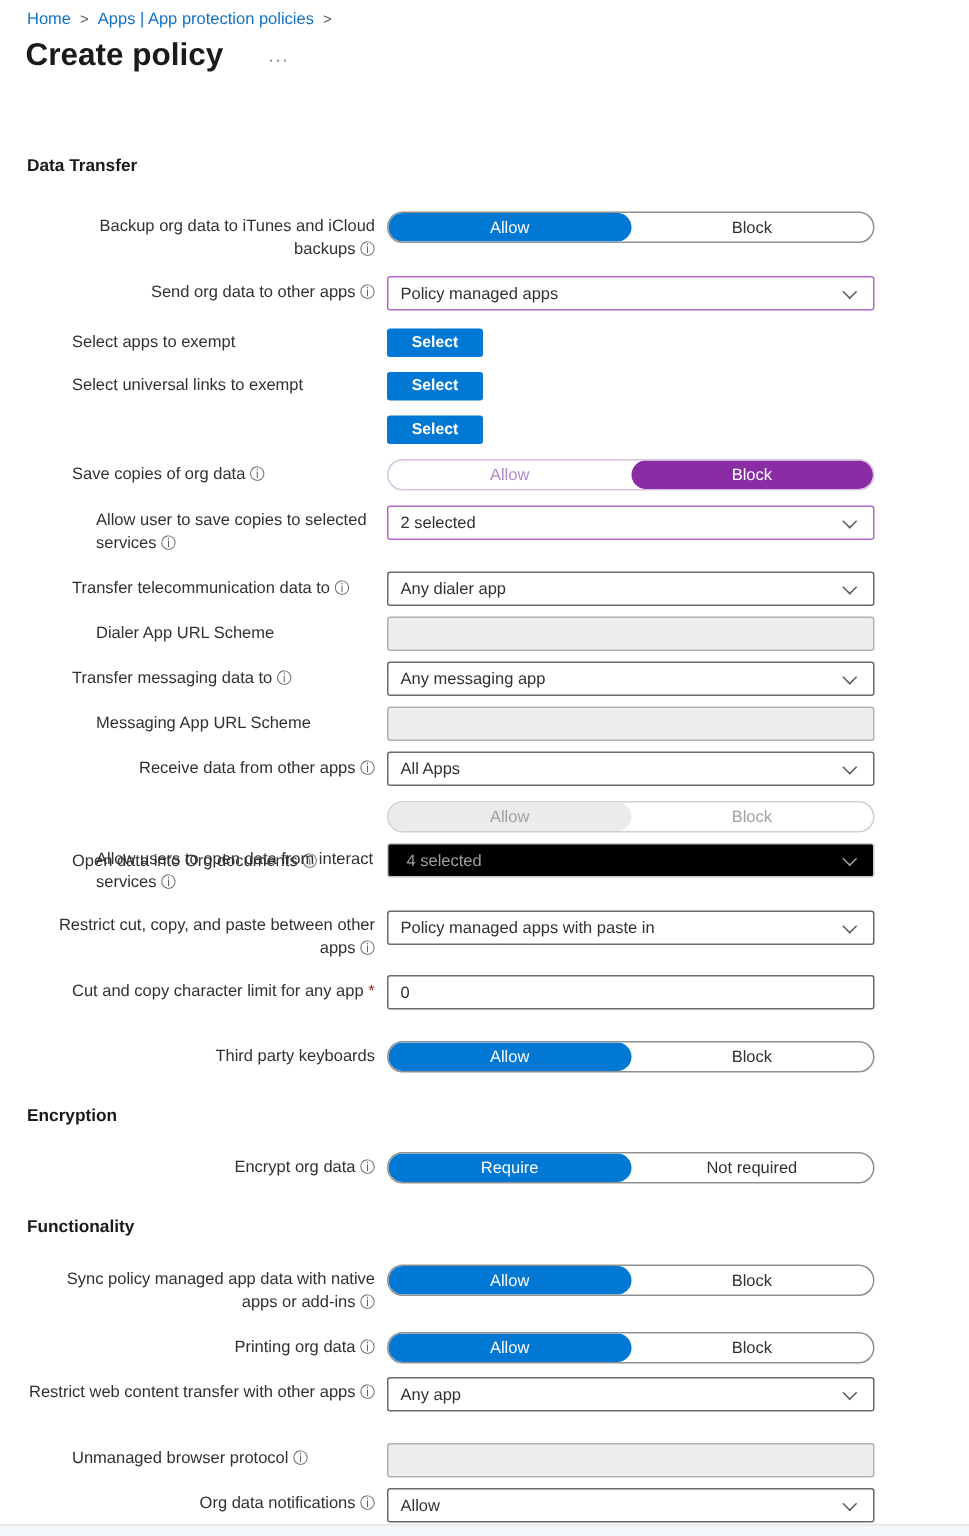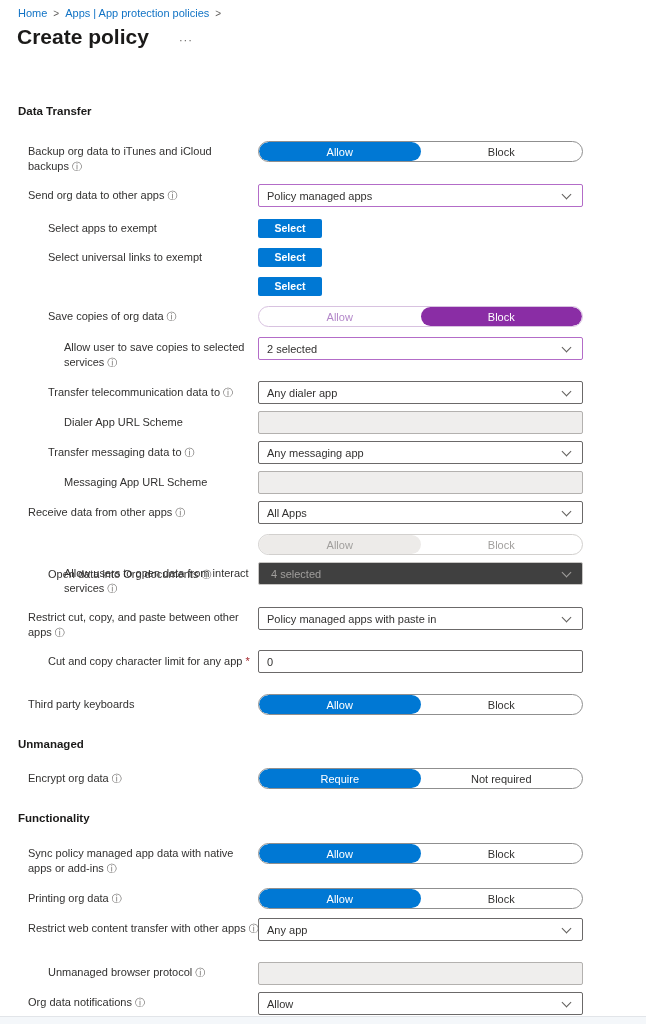--- a/index.html
+++ b/index.html
@@ -12,21 +12,21 @@
   .crumb-sep { color:#605e5c; font-size:10px; }
 
   .title-row { position:absolute; left:17px; top:25px; display:flex; align-items:flex-start; }
   .page-title { font-size:21px; font-weight:bold; color:#1b1a19; }
   .more-btn { margin-left:30px; margin-top:9px; color:#605e5c; font-size:11px; letter-spacing:1px; cursor:pointer; }
 
   .intro { position:absolute; left:18px; top:72px; font-size:11px; color:#323130; }
   .section-h { position:absolute; left:18px; font-size:11.5px; font-weight:bold; color:#1b1a19; }
 
   .lbl { position:absolute; font-size:11px; color:#323130; line-height:15px; }
-  .lbl.l0 { left:28px;  width:232px; }
+  .lbl.l0 { left:18px;  width:232px;text-align:right; }
   .lbl.l1 { left:48px;  width:208px; }
   .lbl.l2 { left:64px;  width:196px; }
   .info { color:#605e5c; font-size:10px; margin-left:3px; cursor:pointer; }
   .req { color:#a4262c; font-size:11px; }
 
   .ctl { position:absolute; left:258px; width:325px; }
 
   .toggle { display:flex; height:21px; border:1px solid #8f8f8f; border-radius:11px; background:#fff; overflow:hidden; }
   .toggle .seg { flex:1; display:flex; align-items:center; justify-content:center;
                  font-size:11px; color:#323130; border-radius:10px; cursor:pointer; }
@@ -35,21 +35,21 @@
   .toggle.purple  { border-color:#d8c2e0; }
   .toggle.purple .seg.unsel { color:#b387c9; }
   .toggle.disabled { border-color:#d2d0ce; }
   .toggle.disabled .seg { color:#a19f9d; cursor:default; }
   .seg.sel-gray { background:#edebe9; color:#a19f9d; }
 
   .dropdown { height:23px; border:1px solid #6b6969; border-radius:2px; background:#fff;
               display:flex; align-items:center; padding:0 28px 0 8px; position:relative;
               cursor:pointer; font-size:11px; color:#323130; }
   .dropdown.purple   { border-color:#b36cc8; }
-  .dropdown.disabled { background:#404040; border-color:#c8c6c4; color:#a19f9d; cursor:default;padding-left:12px; }
+  .dropdown.disabled { background:#000000; border-color:#c8c6c4; color:#a19f9d; cursor:default;padding-left:12px; }
   .chev { position:absolute; right:12px; top:6px; width:7px; height:7px;
           border-right:1.4px solid #605e5c; border-bottom:1.4px solid #605e5c;
           transform:rotate(45deg); }
   .dropdown.disabled .chev { border-color:#a19f9d; }
 
   .btn-select { height:19px; width:64px; background:#0078d4; color:#fff; border:none;
                 border-radius:2px; font-size:10.5px; font-weight:bold; font-family:inherit; cursor:pointer; }
 
   .input { height:23px; width:325px; border:1px solid #6b6969; border-radius:2px; background:#fff;
            font-size:11px; color:#323130; padding:0 8px; font-family:inherit; }
@@ -188,21 +188,21 @@
   </div>
 
   <div class="lbl l0" style="top:697px"><span>Third party keyboards</span></div>
   <div class="ctl" style="top:694px">
     <div class="toggle">
       <div class="seg sel-blue">Allow</div>
       <div class="seg">Block</div>
     </div>
   </div>
 
-  <div class="section-h" style="top:738px">Unmanaged</div>
+  <div class="section-h" style="top:738px">Encryption</div>
 
   <div class="lbl l0" style="top:771px"><span>Encrypt org data</span><span class="info">ⓘ</span></div>
   <div class="ctl" style="top:768px">
     <div class="toggle">
       <div class="seg sel-blue">Require</div>
       <div class="seg">Not required</div>
     </div>
   </div>
 
   <div class="section-h" style="top:812px">Functionality</div>

